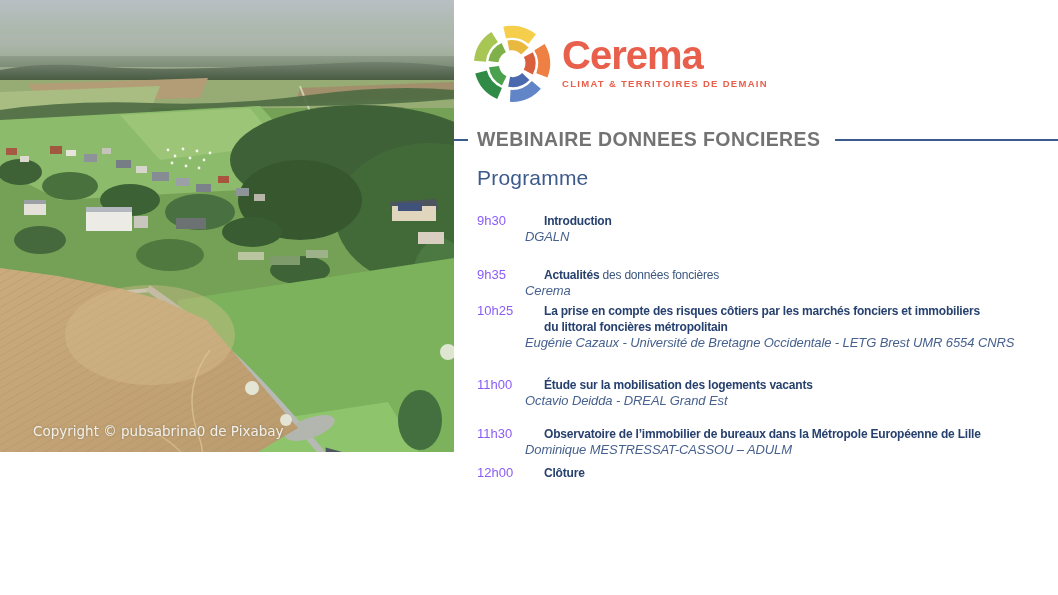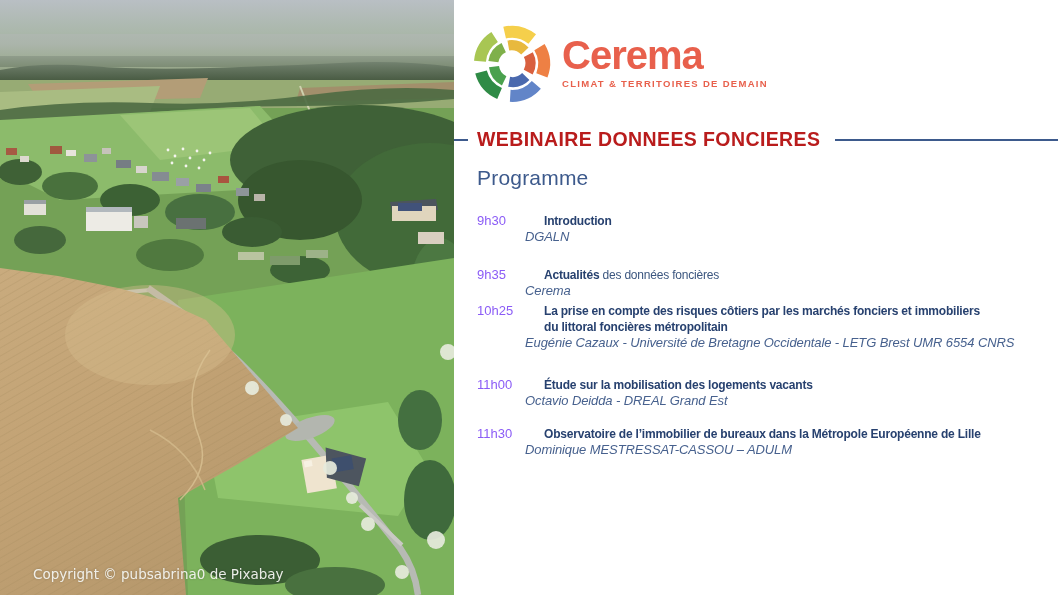--- a/index.html
+++ b/index.html
@@ -2,21 +2,21 @@
 <html><head>
 <meta charset="utf-8">
 <style>
   html,body{margin:0;padding:0;background:#888;}
   .slide{
     position:relative;width:1058px;height:595px;background:#ffffff;
     overflow:hidden;display:flex;
     font-family:"Liberation Sans",sans-serif;
   }
   
-  .photo{position:relative;width:454px;height:595px;flex:0 0 454px;overflow:hidden;background:#74a156;}
+  .photo{position:relative;width:454px;height:452px;flex:0 0 454px;overflow:hidden;background:#74a156;}
   .photo svg{display:block;}
   .copyright{
     position:absolute;left:33px;bottom:13px;
     font-family:"DejaVu Sans",sans-serif;font-size:13.5px;
     color:#f3f4f0;opacity:.95;text-shadow:0 0 3px rgba(0,0,0,.25);
   }
   
   .content{position:relative;width:604px;height:595px;background:#fff;}
   .logos{display:flex;align-items:flex-start;margin-top:10px;}
   .ministry{background:#f7f7f8;padding:13px 24px 9px 23px;width:120px;}
@@ -24,21 +24,21 @@
   .min-line{font-size:13px;font-weight:700;color:#222;line-height:15px;letter-spacing:.2px;}
   .motto{margin-top:5px;}
   .motto div{font-family:"Liberation Serif",serif;font-style:italic;font-size:9px;line-height:10px;color:#333;}
   .cerema{display:flex;align-items:center;margin-left:12px;margin-top:6px;}
   .cerema-text{margin-left:4px;}
   .cerema-name{font-size:40px;font-weight:700;color:#e8604c;letter-spacing:-1px;line-height:1;}
   .cerema-tag{font-size:9.5px;font-weight:700;color:#e8604c;letter-spacing:1.3px;margin-top:3px;}
   .title-row{display:flex;align-items:center;margin-top:20px;}
   .dash{width:14px;height:2px;background:#3d5a8c;margin-right:9px;flex:0 0 auto;}
   .rule{flex:1;height:2px;background:#3d5a8c;margin-left:15px;}
-  h1{margin:0;font-size:19.5px;font-weight:600;color:#b91c1c;letter-spacing:.4px;white-space:nowrap;}
+  h1{margin:0;font-size:19.5px;font-weight:600;color:#737373;letter-spacing:.4px;white-space:nowrap;}
   h2{margin:15px 16px 0 23px;font-size:21px;font-weight:400;color:#3d5a8c;letter-spacing:.2px;}
   .rows{margin:23px 8px 0 23px;}
   .row{display:flex;align-items:flex-start;}
   .row .time{flex:0 0 42px;font-size:13px;color:#8b5cf6;line-height:16px;}
   .row .texts{margin-left:6px;flex:1;}
   .row .t{font-size:12px;line-height:16px;color:#3b567f;white-space:pre-line;letter-spacing:-.2px;padding-left:19px;}
   .row .t b{font-weight:700;color:#27416f;}
   .row .sub{font-size:13px;font-style:italic;color:#47618e;line-height:16px;letter-spacing:-.1px;}
   .row:nth-child(1){margin-bottom:22px;}
   .row:nth-child(2){margin-bottom:4px;}
@@ -276,16 +276,23 @@
           <div class="sub">Octavio Deidda - DREAL Grand Est</div>
         </div>
       </div>
       <div class="row">
         <div class="time">11h30</div>
         <div class="texts">
           <div class="t"><b>Observatoire de l’immobilier de bureaux dans la Métropole Européenne de Lille</b><span></span></div>
           <div class="sub">Dominique MESTRESSAT-CASSOU – ADULM</div>
         </div>
       </div>
+      <div class="row">
+        <div class="time">12h00</div>
+        <div class="texts">
+          <div class="t"><b>Clôture</b><span></span></div>
+          <div class="sub"></div>
+        </div>
+      </div>
     </div>
 
   </div>
 </div>
 
 </body></html>

